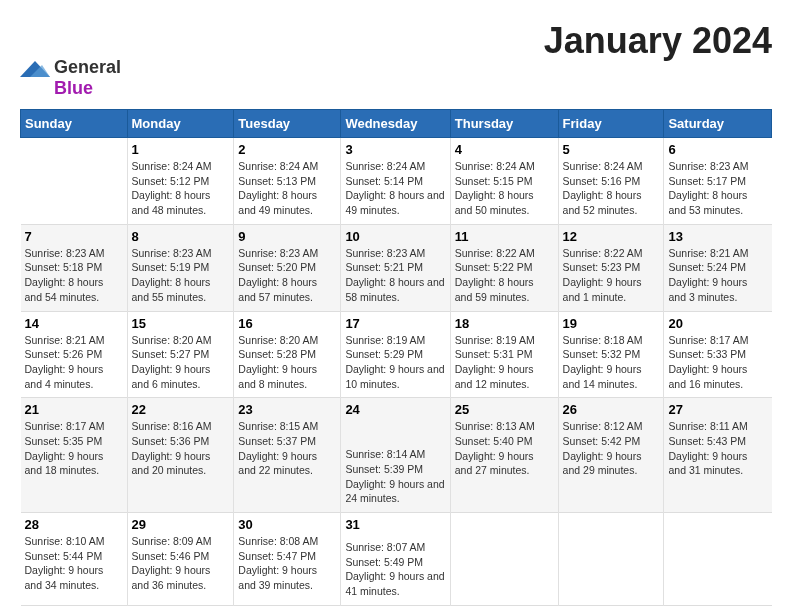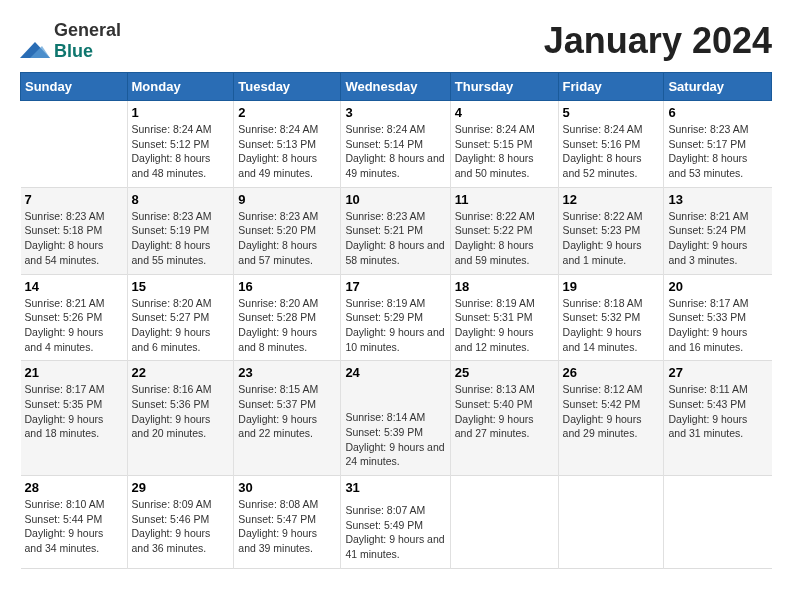--- a/index.html
+++ b/index.html
@@ -11,22 +11,23 @@
       padding: 20px;
     }
     .header {
       display: flex;
       justify-content: space-between;
       align-items: flex-start;
       margin-bottom: 10px;
     }
     .logo {
       display: flex;
-      align-items: flex-end;
+      align-items: flex-start;
       gap: 4px;
+      margin-top: 37px;
     }
     .logo-icon {
       width: 30px;
       height: 24px;
     }
     .title-block {
       text-align: right;
     }
     .month-title {
       font-size: 36px;
@@ -85,21 +86,21 @@
 <body>
 
 <div class="header">
   <div class="logo">
     <svg class="logo-icon" viewBox="0 0 30 24" xmlns="http://www.w3.org/2000/svg">
       <polygon points="0,20 15,4 30,20" fill="#2a6db5"></polygon>
       <polygon points="10,20 22,8 30,20" fill="#5a9dd5" opacity="0.7"></polygon>
     </svg>
     <div>
       <span style="font-size:18px;font-weight:bold;color:#333;">General</span><br>
-      <span style="font-size:18px;font-weight:bold;color:#0f766e;">Blue</span>
+      <span style="font-size:18px;font-weight:bold;color:#a21caf;">Blue</span>
     </div>
   </div>
   <div class="title-block">
     <div class="month-title">January 2024</div>
   </div>
 </div>
 
 <table>
   <thead>
     <tr id="header-row">

